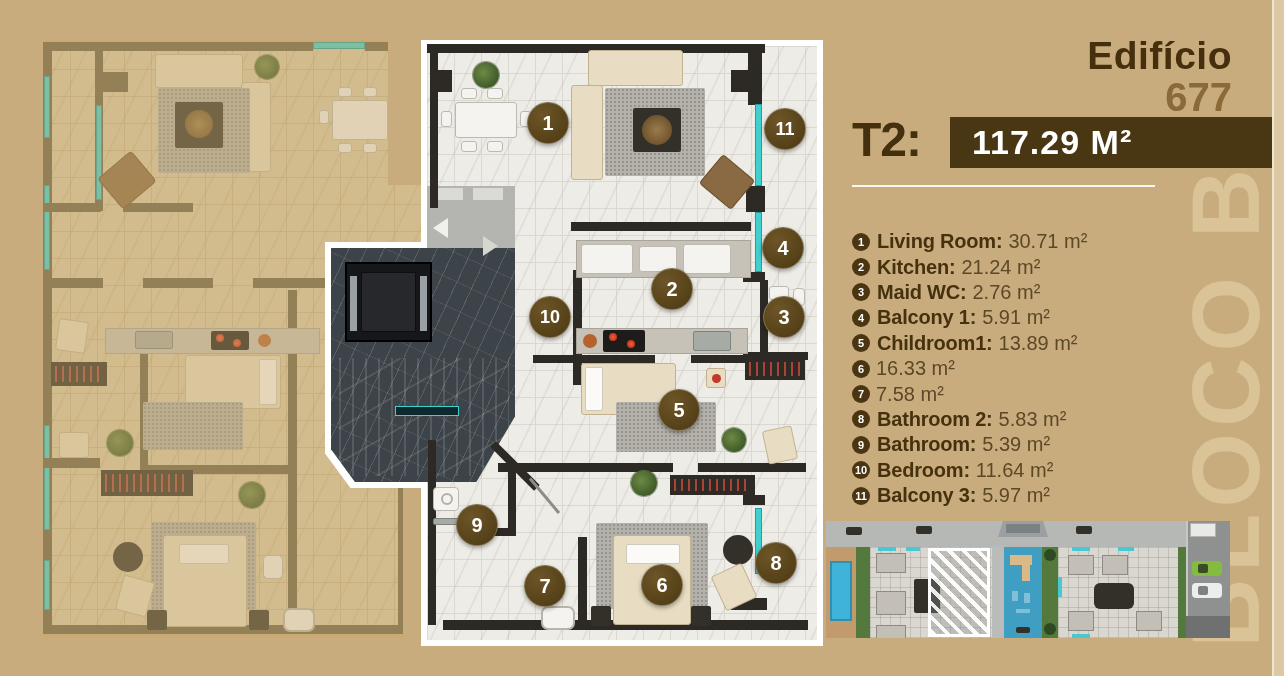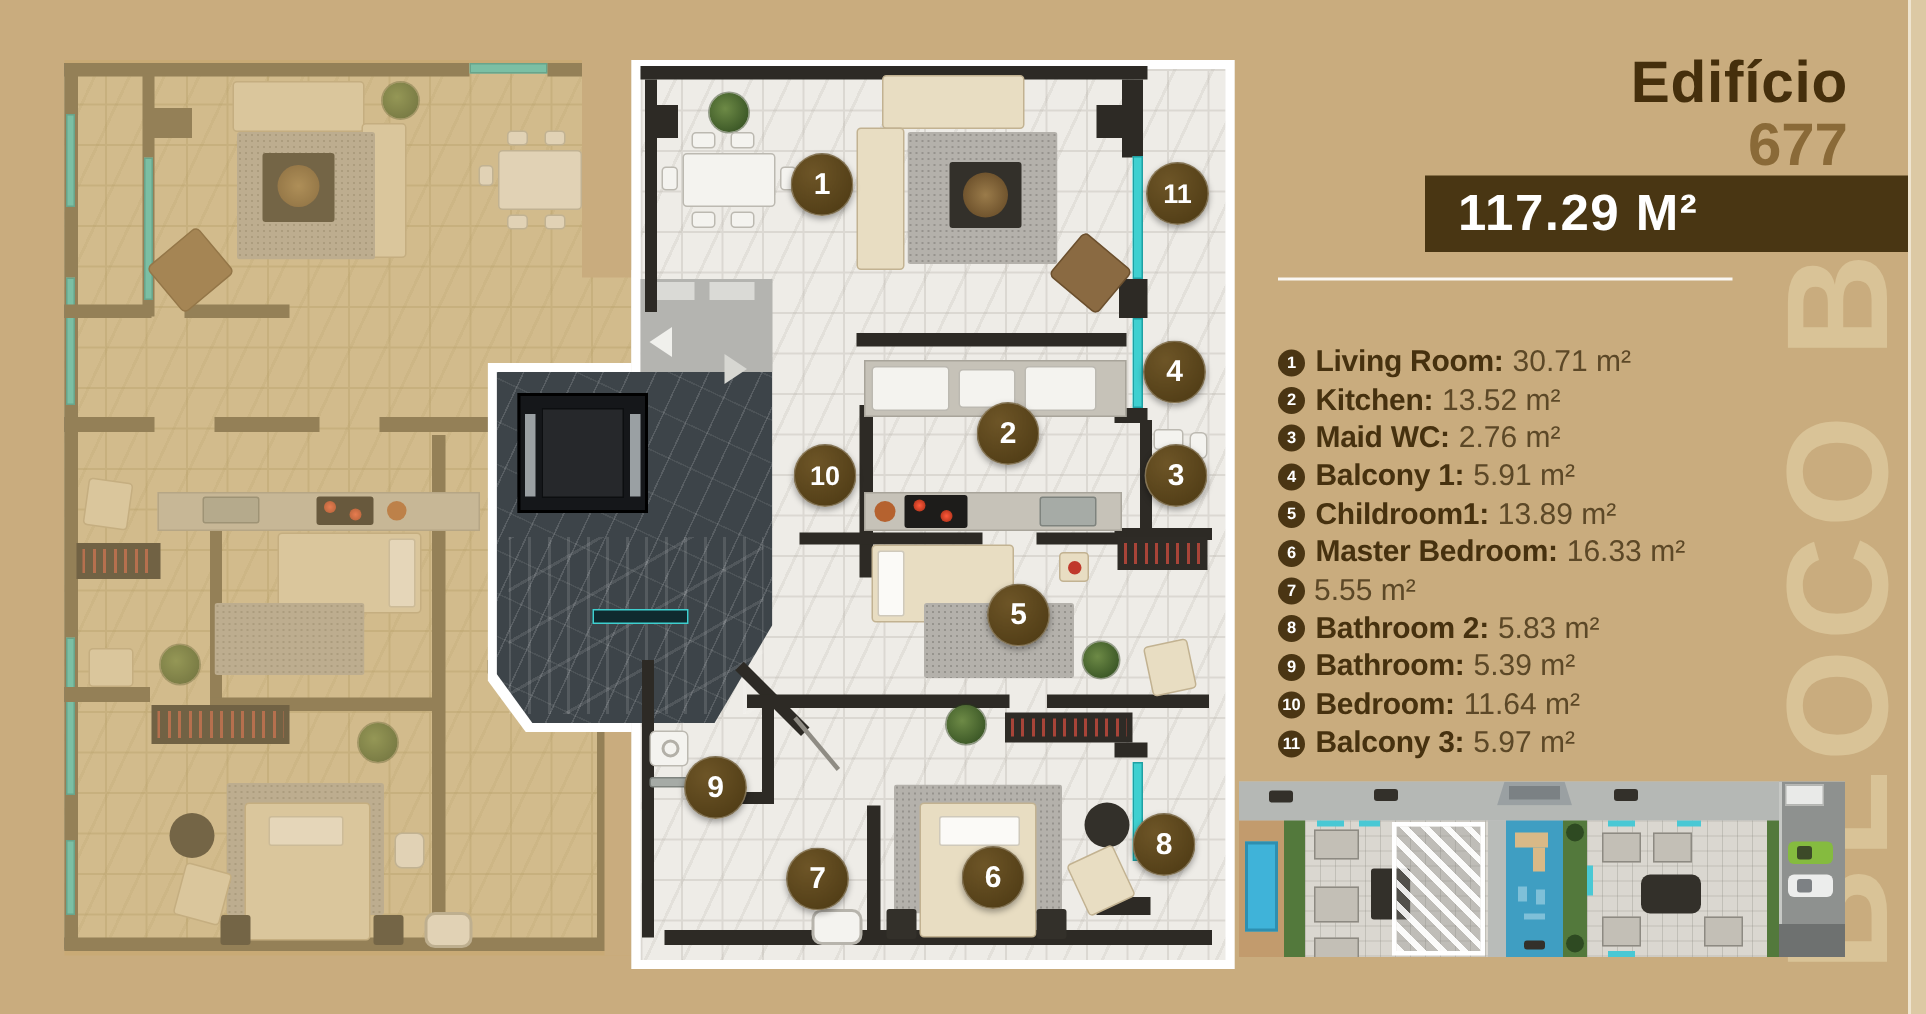--- a/index.html
+++ b/index.html
@@ -325,59 +325,59 @@
       </div>
   </div>
 
   <div id="bloco">BLOCO B</div>
 
   <div id="brand">
     <div class="t">Edifício</div>
     <div class="n">677</div>
   </div>
 
+  <div id="t2">T2:</div>
   <div id="areabox">
     <span>117.29 M²</span>
   </div>
   <div id="divider"></div>
 
   <ul id="roomlist">
     <li>
         <span class="rnum">1</span>
         <span class="rlab">Living Room:</span>
         <span class="rval">30.71 m²</span>
       </li>
     <li>
         <span class="rnum">2</span>
         <span class="rlab">Kitchen:</span>
-        <span class="rval">13.52 m²</span>
+        <span class="rval">21.24 m²</span>
       </li>
     <li>
         <span class="rnum">3</span>
         <span class="rlab">Maid WC:</span>
         <span class="rval">2.76 m²</span>
       </li>
     <li>
         <span class="rnum">4</span>
         <span class="rlab">Balcony 1:</span>
         <span class="rval">5.91 m²</span>
       </li>
     <li>
         <span class="rnum">5</span>
         <span class="rlab">Childroom1:</span>
         <span class="rval">13.89 m²</span>
       </li>
     <li>
         <span class="rnum">6</span>
-        <span class="rlab">Master Bedroom:</span>
         <span class="rval">16.33 m²</span>
       </li>
     <li>
         <span class="rnum">7</span>
-        <span class="rval">5.55 m²</span>
+        <span class="rval">7.58 m²</span>
       </li>
     <li>
         <span class="rnum">8</span>
         <span class="rlab">Bathroom 2:</span>
         <span class="rval">5.83 m²</span>
       </li>
     <li>
         <span class="rnum">9</span>
         <span class="rlab">Bathroom:</span>
         <span class="rval">5.39 m²</span>

